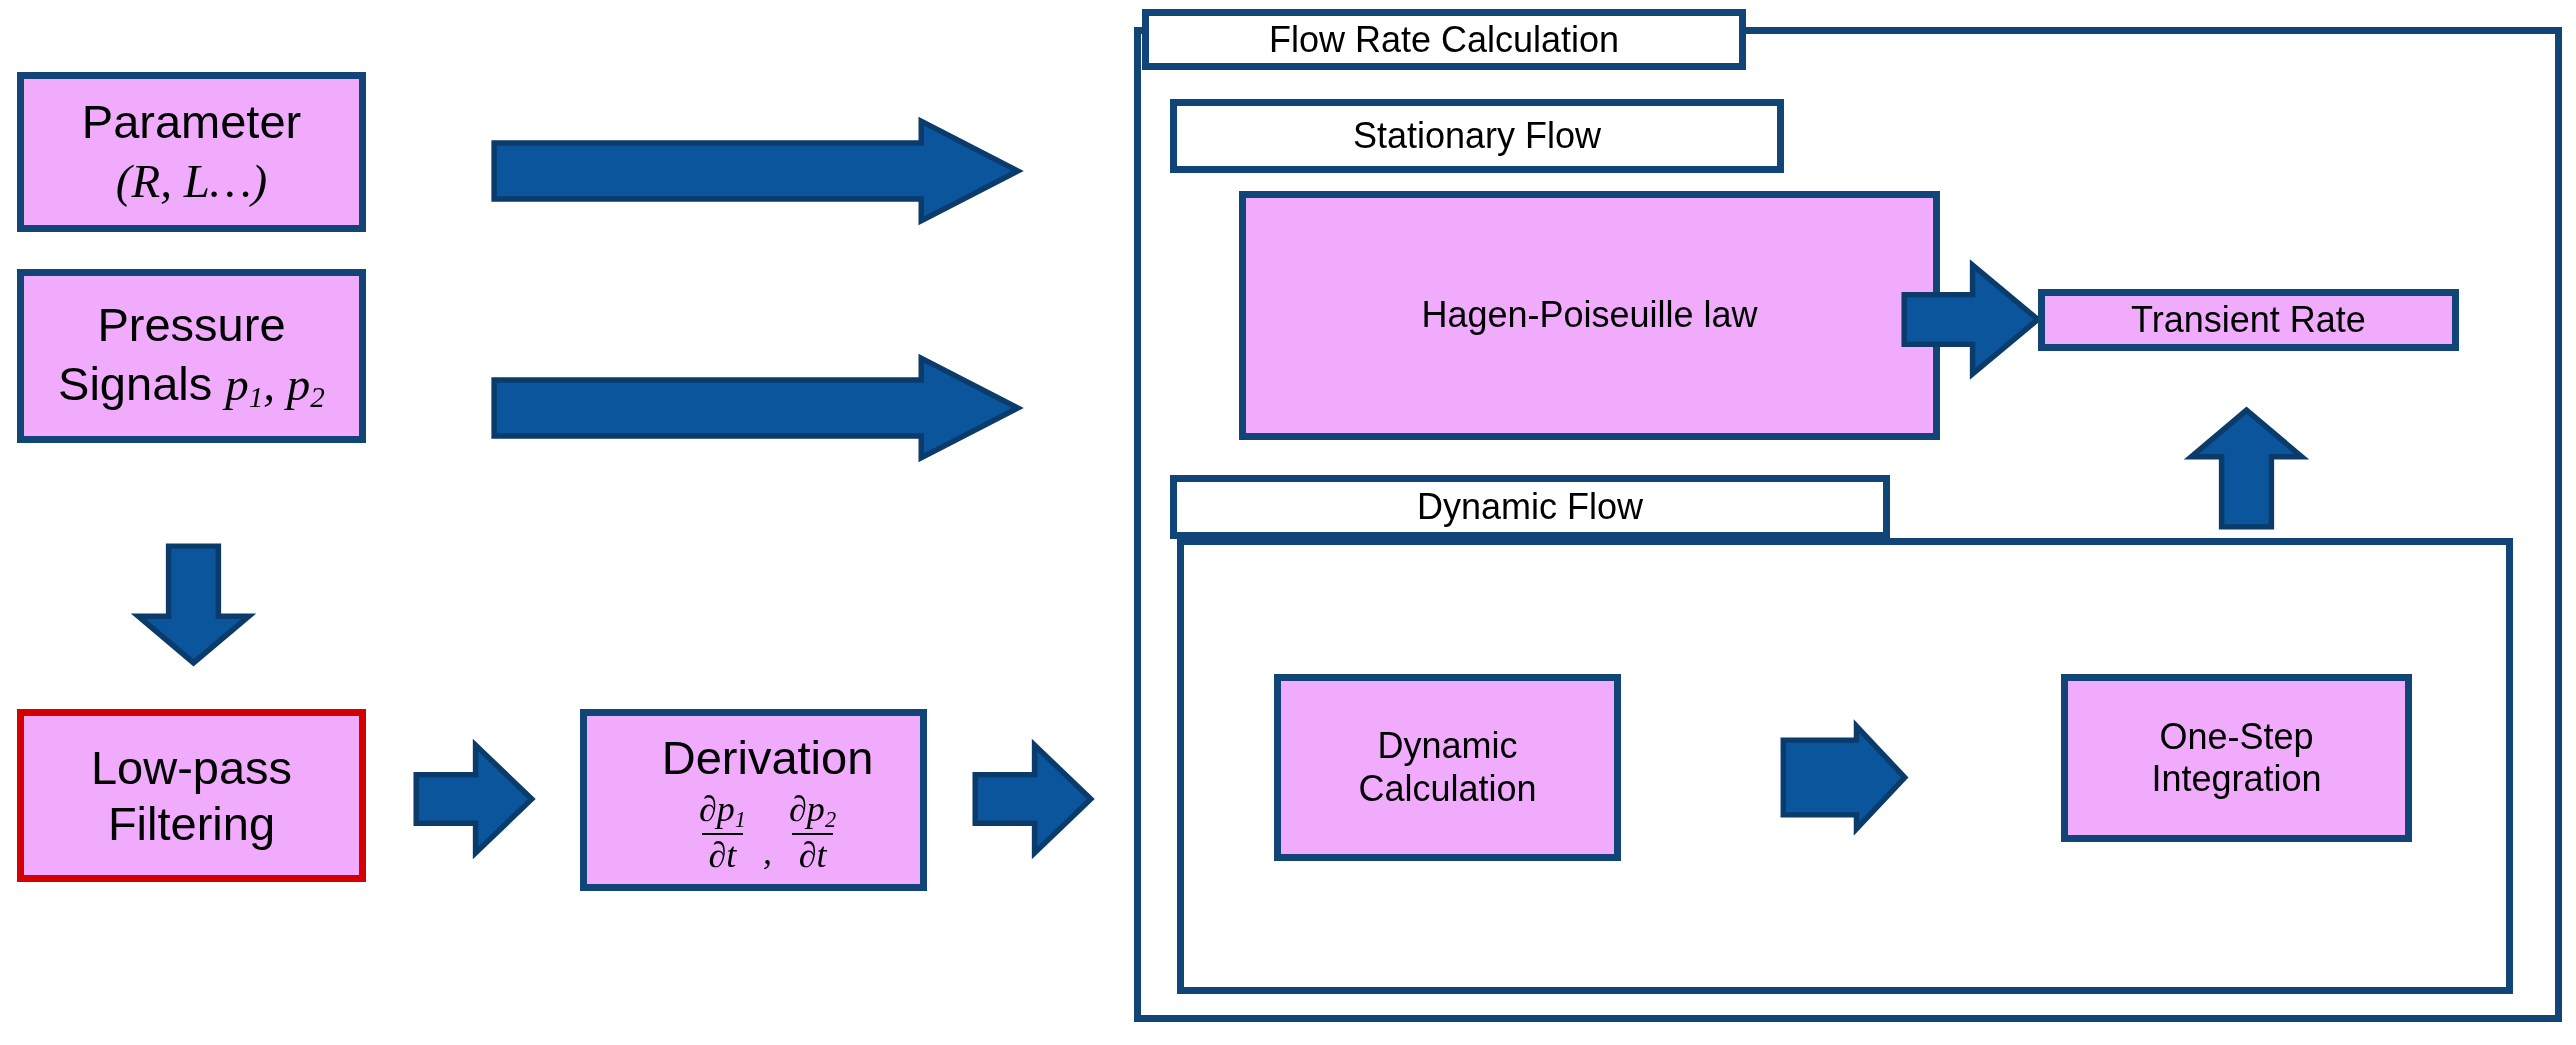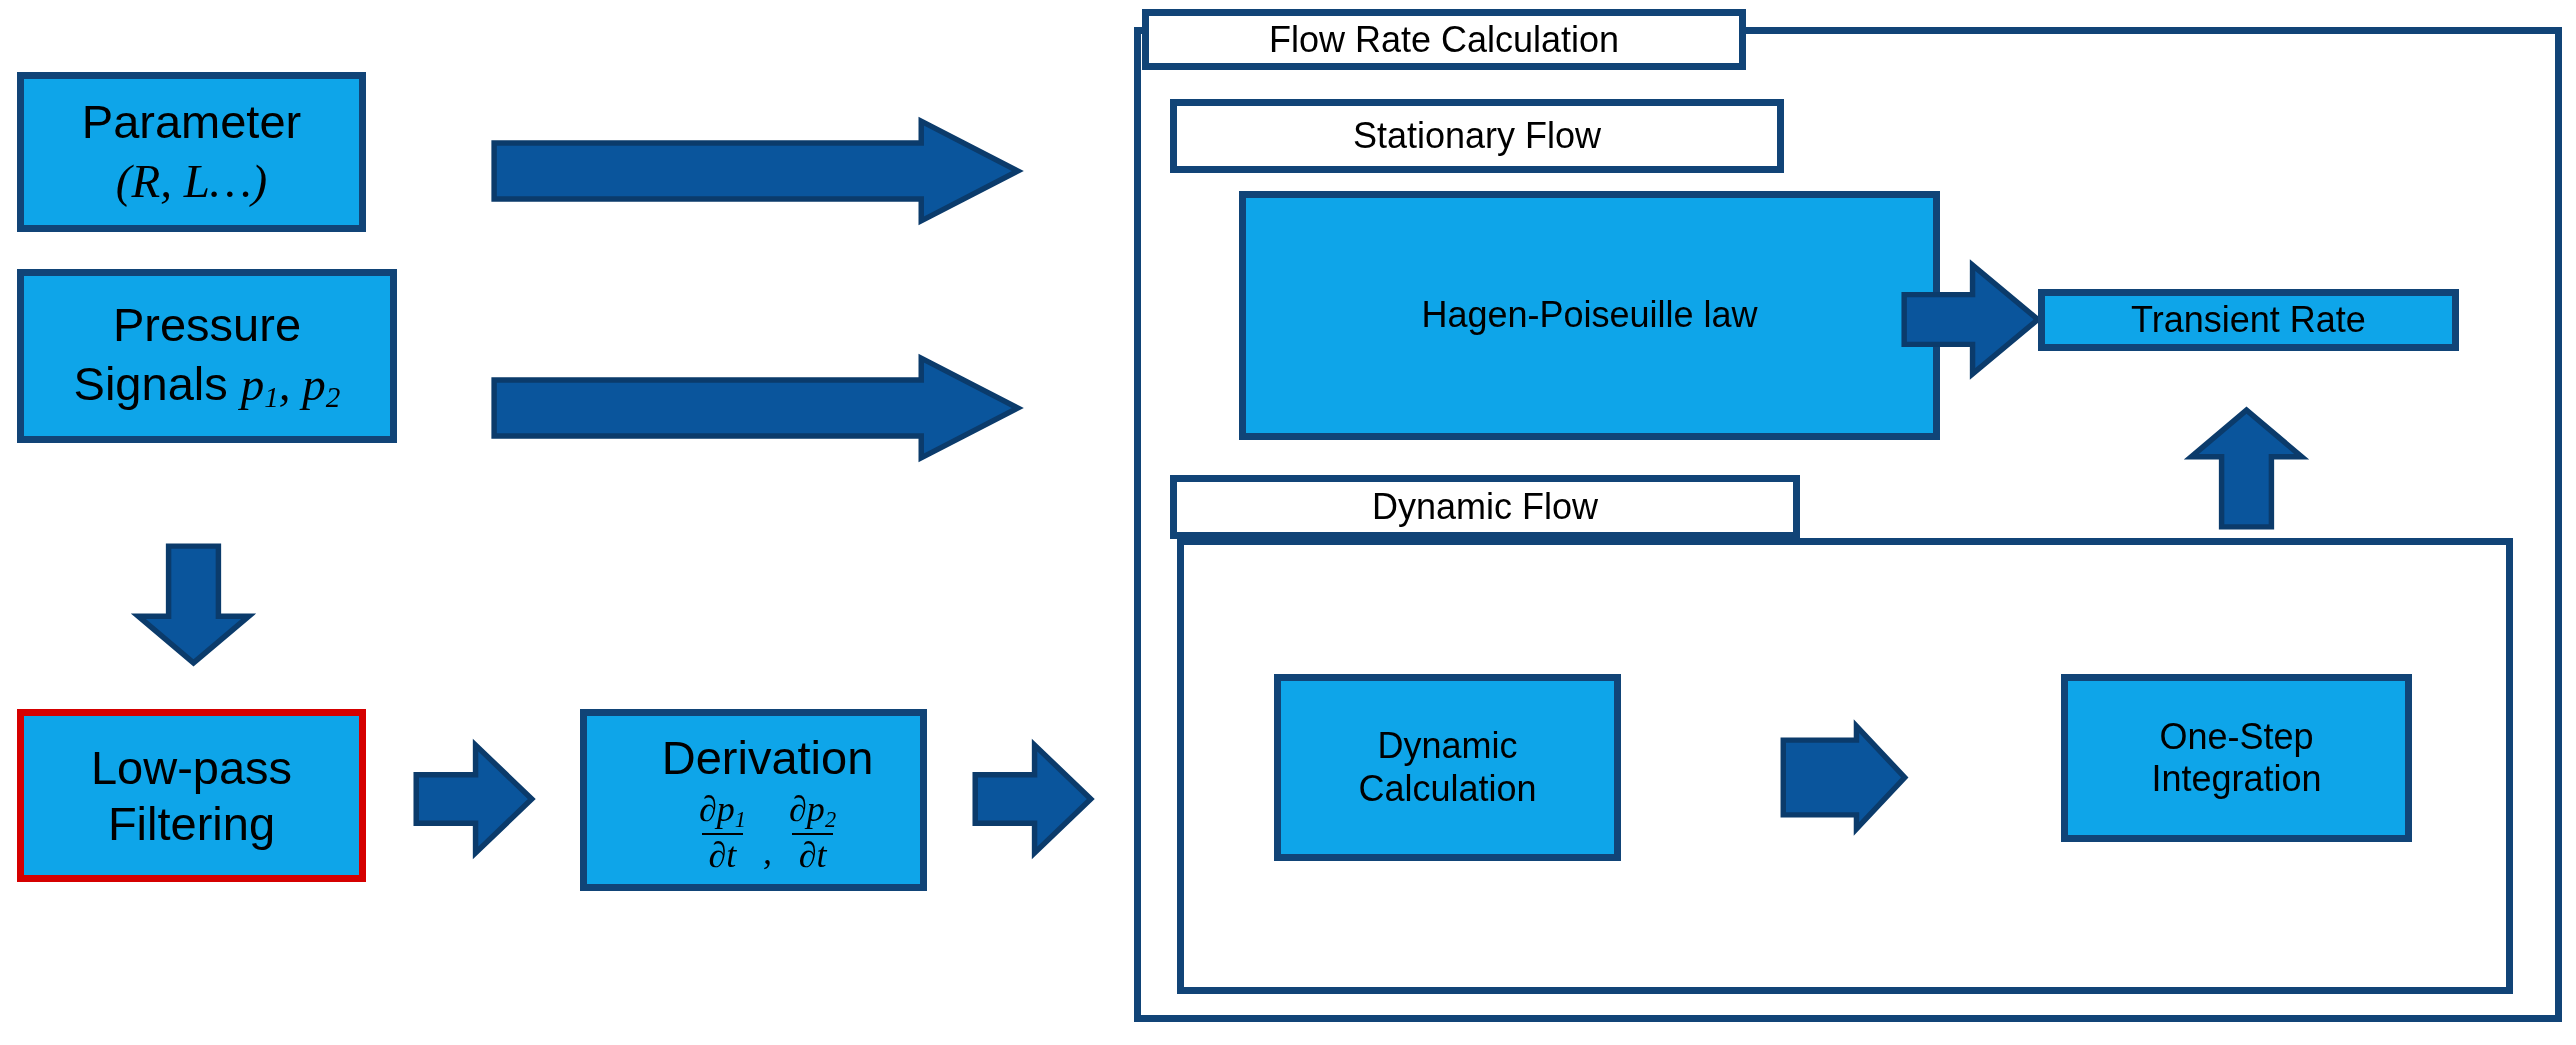--- a/index.html
+++ b/index.html
@@ -1,20 +1,20 @@
 <!DOCTYPE html>
 <html style="font-size:12.5px"><head>
 <meta charset="utf-8">
 <style>
   html,body{margin:0;padding:0;background:#fff;}
   body{width:2576px;height:1046px;position:relative;overflow:hidden;
        font-family:"Liberation Sans", sans-serif;color:#000;}
   #stage{position:absolute;left:0;top:0;width:2576px;height:1046px;}
 
-  .box{position:absolute;box-sizing:border-box;background:#0ea5e9;
+  .box{position:absolute;box-sizing:border-box;background:#f0abfc;
        display:flex;align-items:center;justify-content:center;text-align:center;
        line-height:1.18;}
   .bblue{border:7px solid #114477;}
   .bred{border:7px solid #d50000;}
 
   
   .panel{position:absolute;box-sizing:border-box;background:transparent;
          border:7px solid #114477;}
   .tab{position:absolute;box-sizing:border-box;background:#fff;
        border:7px solid #114477;display:flex;align-items:center;
@@ -46,21 +46,21 @@
 
   <div class="box bblue" style="left:17px;top:72px;width:349px;height:160px;">
     <div class="stack">
       <div class="t-xl">Parameter</div>
       <div class="t-xl serif" style="margin-top:4.7px;">
         <span>(</span><span>R</span><span>, </span><span>L</span><span>…)</span>
       </div>
     </div>
   </div>
 
-  <div class="box bblue" style="left:17px;top:269px;width:380px;height:174px;">
+  <div class="box bblue" style="left:17px;top:269px;width:349px;height:174px;">
     <div class="stack">
       <div class="t-xl">Pressure</div>
       <div class="t-xl" style="margin-top:3.1px;">
         <span>Signals </span><span class="serif"><span>p</span><sub>1</sub></span><span class="serif">, </span><span class="serif"><span>p</span><sub>2</sub></span>
       </div>
     </div>
   </div>
 
   <div class="box bred" style="left:17px;top:709px;width:349px;height:173px;">
     <div class="stack">
@@ -125,21 +125,21 @@
 
   <div class="box bblue" style="left:2038px;top:289px;width:421px;height:62px;">
     <span class="t-lg">Transient Rate</span>
   </div>
 
   <svg class="arrow" style="left:2188px;top:407px;" width="117" height="123" viewBox="0 0 150 158">
     <polygon points="75,4 146,64 107,64 107,154 43,154 43,64 4,64" fill="#0A559C" stroke="#0B3B6B" stroke-width="7"></polygon>
   </svg>
 
   <div class="panel" style="left:1177px;top:538px;width:1336px;height:456px;background:#fff;"></div>
-  <div class="tab t-lg" style="left:1170px;top:475px;width:630px;height:64px;">
+  <div class="tab t-lg" style="left:1170px;top:475px;width:720px;height:64px;">
     <span>Dynamic Flow</span>
   </div>
 
   <div class="box bblue" style="left:1274px;top:674px;width:347px;height:187px;">
     <div class="stack">
       <div class="t-lg">Dynamic</div>
       <div class="t-lg">Calculation</div>
     </div>
   </div>
 

